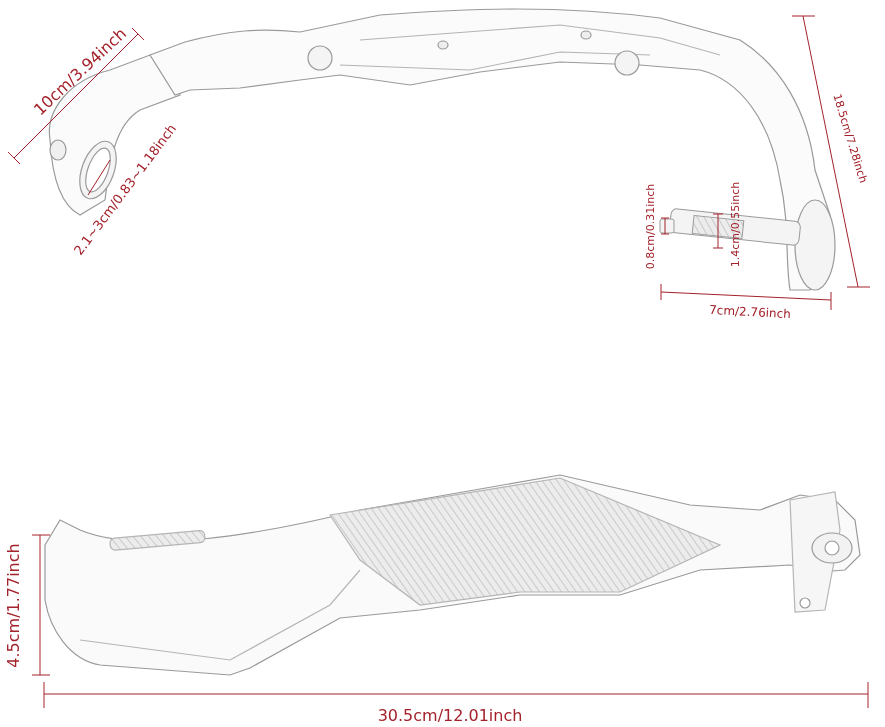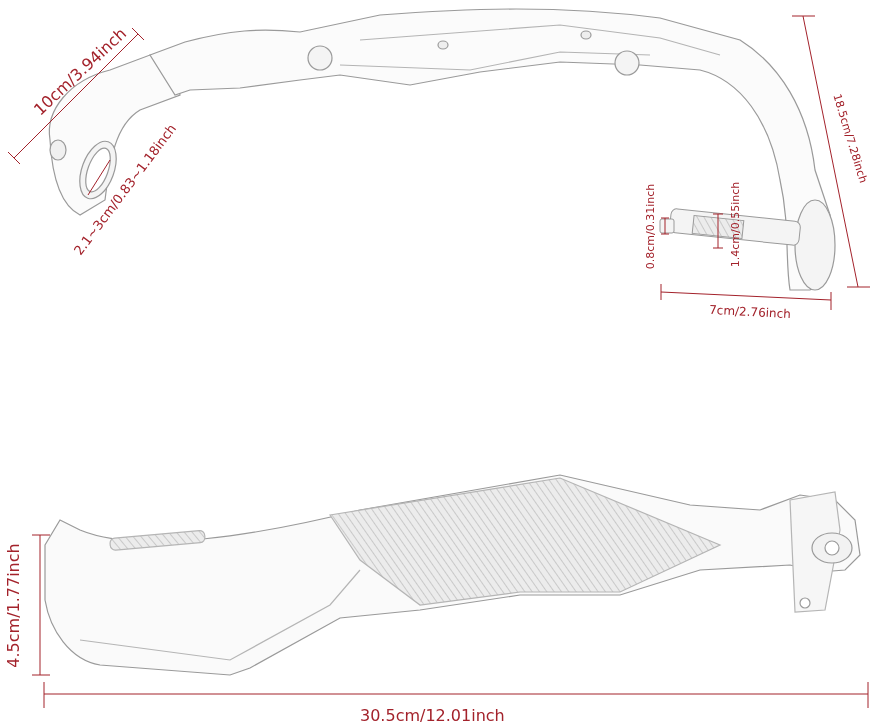--- a/index.html
+++ b/index.html
@@ -6,21 +6,21 @@
   #stage { position:relative; width:885px; height:727px; overflow:hidden; background:#ffffff; font-family:"Liberation Sans", sans-serif; }
   svg.art { position:absolute; left:0; top:0; }
   .dim-label { position:absolute; color:#a3222b; font-family:"DejaVu Sans", sans-serif; white-space:nowrap; transform-origin:center center; }
   .dl-a { left:-5px; top:62px; font-size:16px; transform:rotate(-43deg); width:170px; text-align:center; }
   .dl-b { left:40px; top:182px; font-size:13px; transform:rotate(-53deg); width:170px; text-align:center; }
   .dl-c { left:790px; top:132px; font-size:11px; transform:rotate(73deg); width:120px; text-align:center; }
   .dl-d { left:600px; top:220px; font-size:11px; transform:rotate(-90deg); width:100px; text-align:center; }
   .dl-e { left:685px; top:218px; font-size:11px; transform:rotate(-90deg); width:100px; text-align:center; }
   .dl-f { left:700px; top:305px; font-size:12px; width:100px; text-align:center; transform:rotate(3deg); }
   .dl-g { left:-52px; top:596px; font-size:16px; transform:rotate(-90deg); width:130px; text-align:center; }
-  .dl-h { left:360px; top:706px; font-size:16px; width:180px; }
+  .dl-h { left:360px; top:706px; font-size:16px; width:180px; text-align:center; }
 </style>
 </head>
 <body>
 
 <div id="stage">
 
   <svg class="art" width="885" height="727" viewBox="0 0 885 727">
     <defs>
       <pattern id="carbon" width="6" height="6" patternUnits="userSpaceOnUse" patternTransform="rotate(-35)">
         <rect width="6" height="6" fill="#ececec"></rect>

